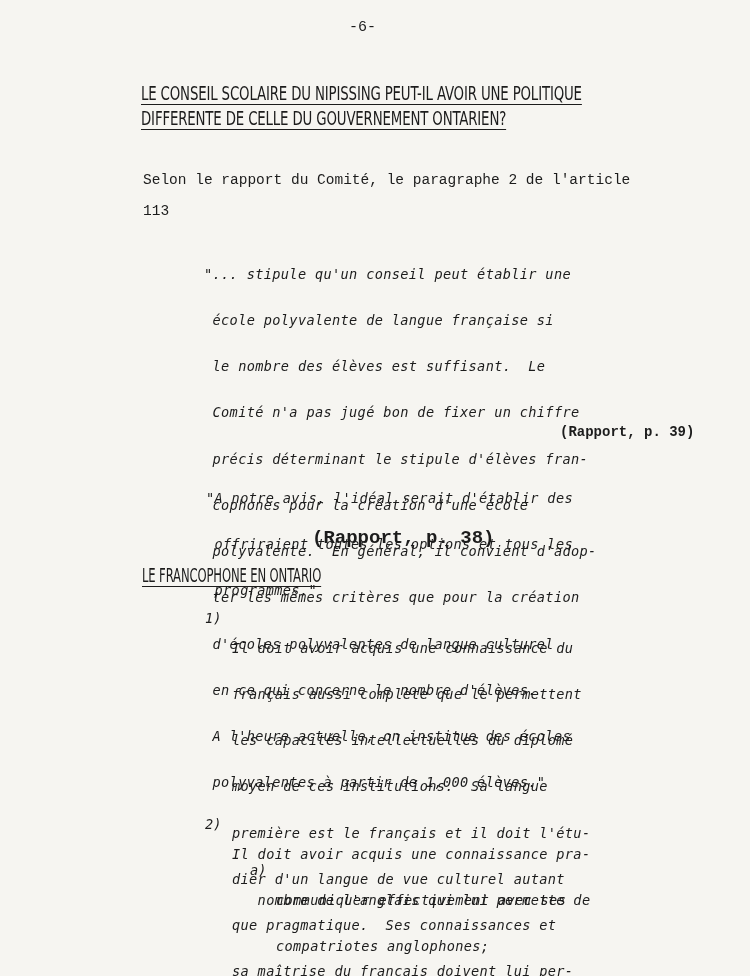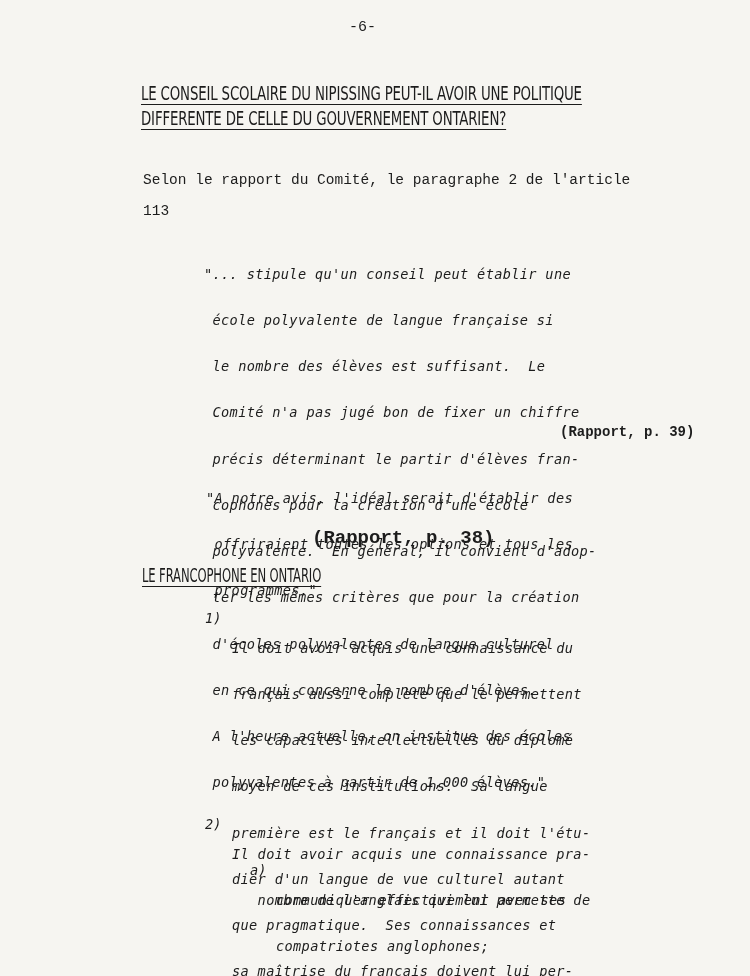--- a/index.html
+++ b/index.html
@@ -49,21 +49,21 @@
   <div class="abs heading title2">DIFFERENTE DE CELLE DU GOUVERNEMENT ONTARIEN?</div>
 
   <div class="abs mono intro">Selon le rapport du Comité, le paragraphe 2 de l'article</div>
   <div class="abs mono intro-num">113</div>
 
   <div class="abs script quote-block q1">
     <div>"... stipule qu'un conseil peut établir une</div>
     <div> école polyvalente de langue française si</div>
     <div> le nombre des élèves est suffisant.  Le</div>
     <div> Comité n'a pas jugé bon de fixer un chiffre</div>
-    <div> précis déterminant le partir d'élèves fran-</div>
+    <div> précis déterminant le stipule d'élèves fran-</div>
     <div> cophones pour la création d'une école</div>
     <div> polyvalente.  En général, il convient d'adop-</div>
     <div> ter les mêmes critères que pour la création</div>
     <div> d'écoles polyvalentes de langue culturel</div>
     <div> en ce qui concerne le nombre d'élèves.</div>
     <div> A l'heure actuelle, on institue des écoles</div>
     <div> polyvalentes à partir de 1,000 élèves."</div>
   </div>
   <div class="abs mono cite1">(Rapport, p. 39)</div>
 

